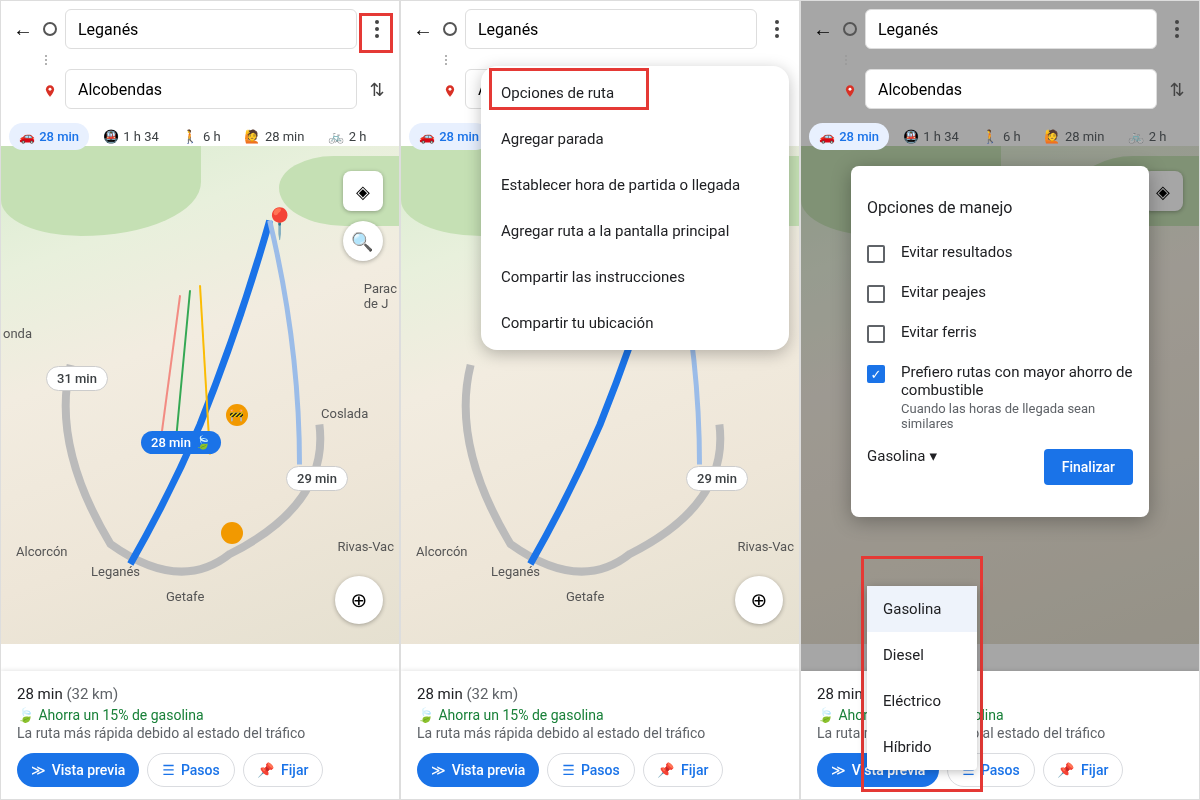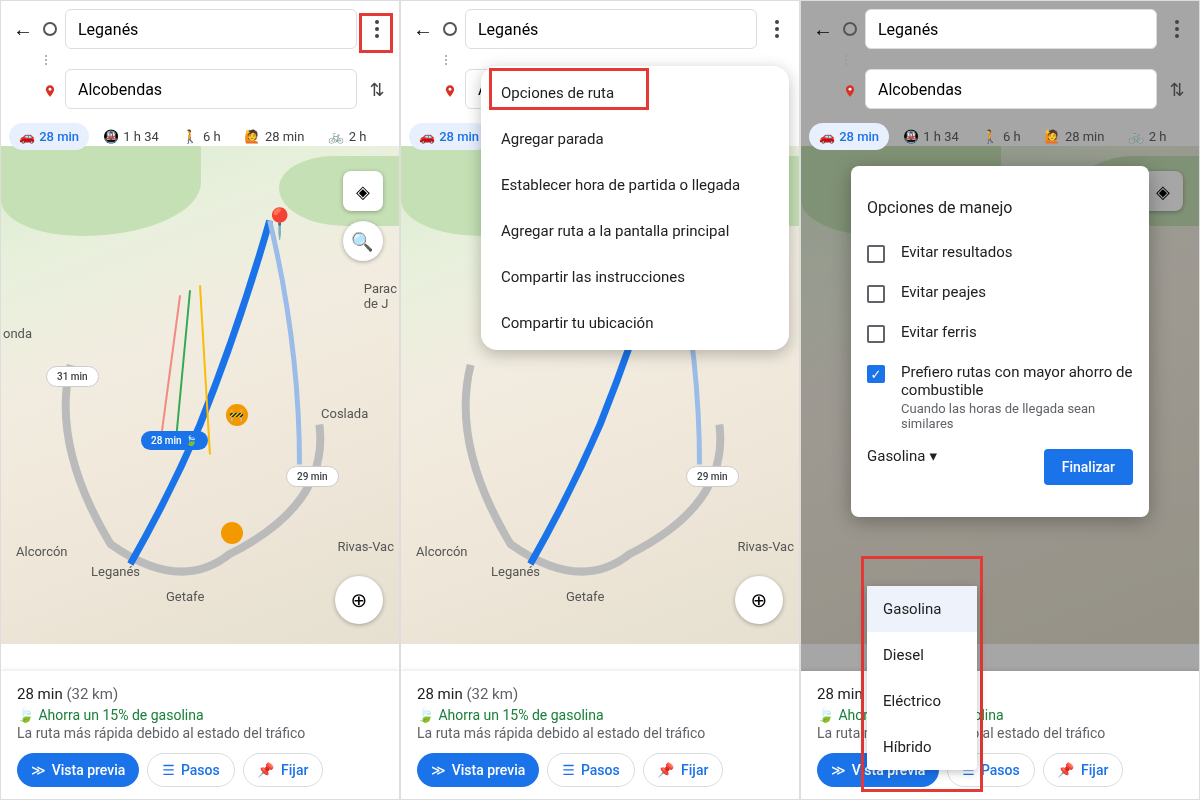--- a/index.html
+++ b/index.html
@@ -26,21 +26,21 @@
   .chip.active { background:#e8f0fe; color:#1a73e8; font-weight:500;}
   
   .map { position:absolute; top:145px; left:0; right:0; bottom:155px; background: linear-gradient(160deg,#d9ecd0 0%,#e8f0dc 20%,#f2ece0 40%,#eee6d8 70%,#e5e0d0 100%); }
   .park1 { position:absolute; top:0; left:0; width:200px; height:90px; background:#c5e0b4; border-radius:0 0 60% 40%;}
   .park2 { position:absolute; top:10px; right:0; width:120px; height:70px; background:#c5e0b4; border-radius:50% 0 0 60%;}
   .roads { position:absolute; inset:0;}
   .pin-dest { position:absolute; top:60px; left:260px; color:#d93025; font-size:30px;}
   .layers-btn { position:absolute; top:25px; right:16px; width:40px;height:40px;background:#fff;border-radius:8px;box-shadow:0 1px 4px rgba(0,0,0,0.3);display:flex;align-items:center;justify-content:center;font-size:18px;}
   .search-btn { position:absolute; top:75px; right:16px; width:40px;height:40px;background:#fff;border-radius:50%;box-shadow:0 1px 4px rgba(0,0,0,0.3);display:flex;align-items:center;justify-content:center;font-size:18px;}
   .loc-btn { position:absolute; bottom:20px; right:16px; width:48px;height:48px;background:#fff;border-radius:50%;box-shadow:0 1px 4px rgba(0,0,0,0.3);display:flex;align-items:center;justify-content:center;font-size:20px;}
-  .time-badge { position:absolute; background:#1a73e8;color:#fff;padding:4px 10px;border-radius:14px;font-size:10px;font-weight:500;display:flex;align-items:center;gap:4px;}
+  .time-badge { position:absolute; background:#1a73e8;color:#fff;padding:4px 10px;border-radius:14px;font-size:13px;font-weight:500;display:flex;align-items:center;gap:4px;}
   .time-badge.alt { background:#fff;color:#3c4043;border:1px solid #ccc;}
   .city-label { position:absolute; font-size:13px; color:#555;}
   
   .sheet { position:absolute; bottom:0; left:0; right:0; background:#fff; padding:14px 16px 12px 16px; box-shadow:0 -1px 4px rgba(0,0,0,0.1); z-index:6;}
   .sheet h2 { font-size:15px; font-weight:400; color:#202124;}
   .sheet h2 .dist { color:#5f6368;}
   .eco { color:#188038; font-size:14px; margin-top:4px; display:flex;align-items:center;gap:4px;}
   .desc { color:#5f6368; font-size:14px; margin-top:2px;}
   .actions { display:flex; gap:8px; margin-top:12px;}
   .btn-primary { background:#1a73e8;color:#fff;border-radius:20px;padding:8px 14px;font-size:14px;font-weight:500;display:flex;align-items:center;gap:6px;border:none;}

